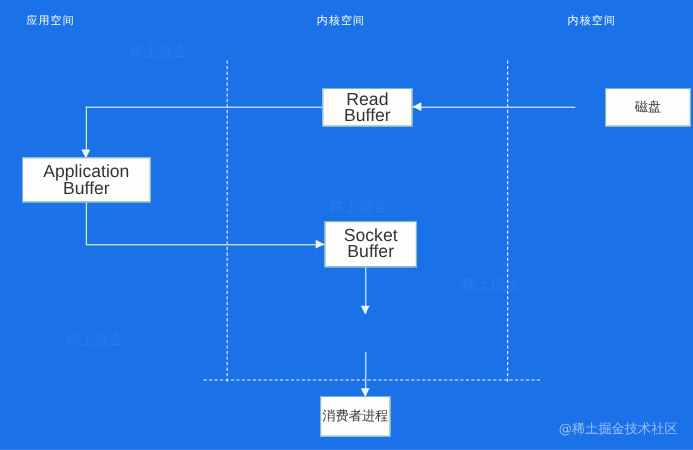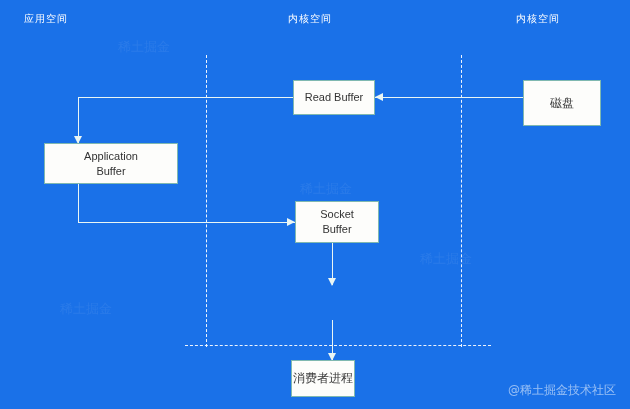--- a/index.html
+++ b/index.html
@@ -52,32 +52,32 @@
   .node {
     position: absolute;
     background: #fdfdfb;
     border: 1px solid #7fb8b0;
     box-sizing: border-box;
     display: flex;
     align-items: center;
     justify-content: center;
     text-align: center;
     color: #333333;
-    font-size: 11px;
+    font-size: 16px;
     line-height: 15px;
     box-shadow: 0 0 0 0 rgba(0,0,0,0);
   }
   .node.cjk {
     font-family: "DejaVu Sans", "Liberation Sans", sans-serif;
     font-size: 12px;
     color: #3a3a3a;
   }
   #node-read-buffer  { left: 293px; top: 80px;  width: 82px;  height: 35px; }
-  #node-disk         { left: 523px; top: 80px;  width: 78px;  height: 46px; font-family: Liberation Serif, serif; }
-  #node-app-buffer   { left: 20px;  top: 143px; width: 134px; height: 41px; margin-left: 24px; }
+  #node-disk         { left: 550px; top: 80px;  width: 78px;  height: 35px; font-family: Liberation Serif, serif; }
+  #node-app-buffer   { left: 20px;  top: 143px; width: 117px; height: 41px; }
   #node-socket-buffer{ left: 295px; top: 201px; width: 84px;  height: 42px; }
   #node-nic-buffer   { left: 291px; top: 285px; width: 84px;  height: 35px; }
   #node-consumer     { left: 291px; top: 360px; width: 64px;  height: 37px; }
 
   
   .line {
     position: absolute;
     background: #eaf6f4;
   }
   .line.h { height: 1.2px; }

